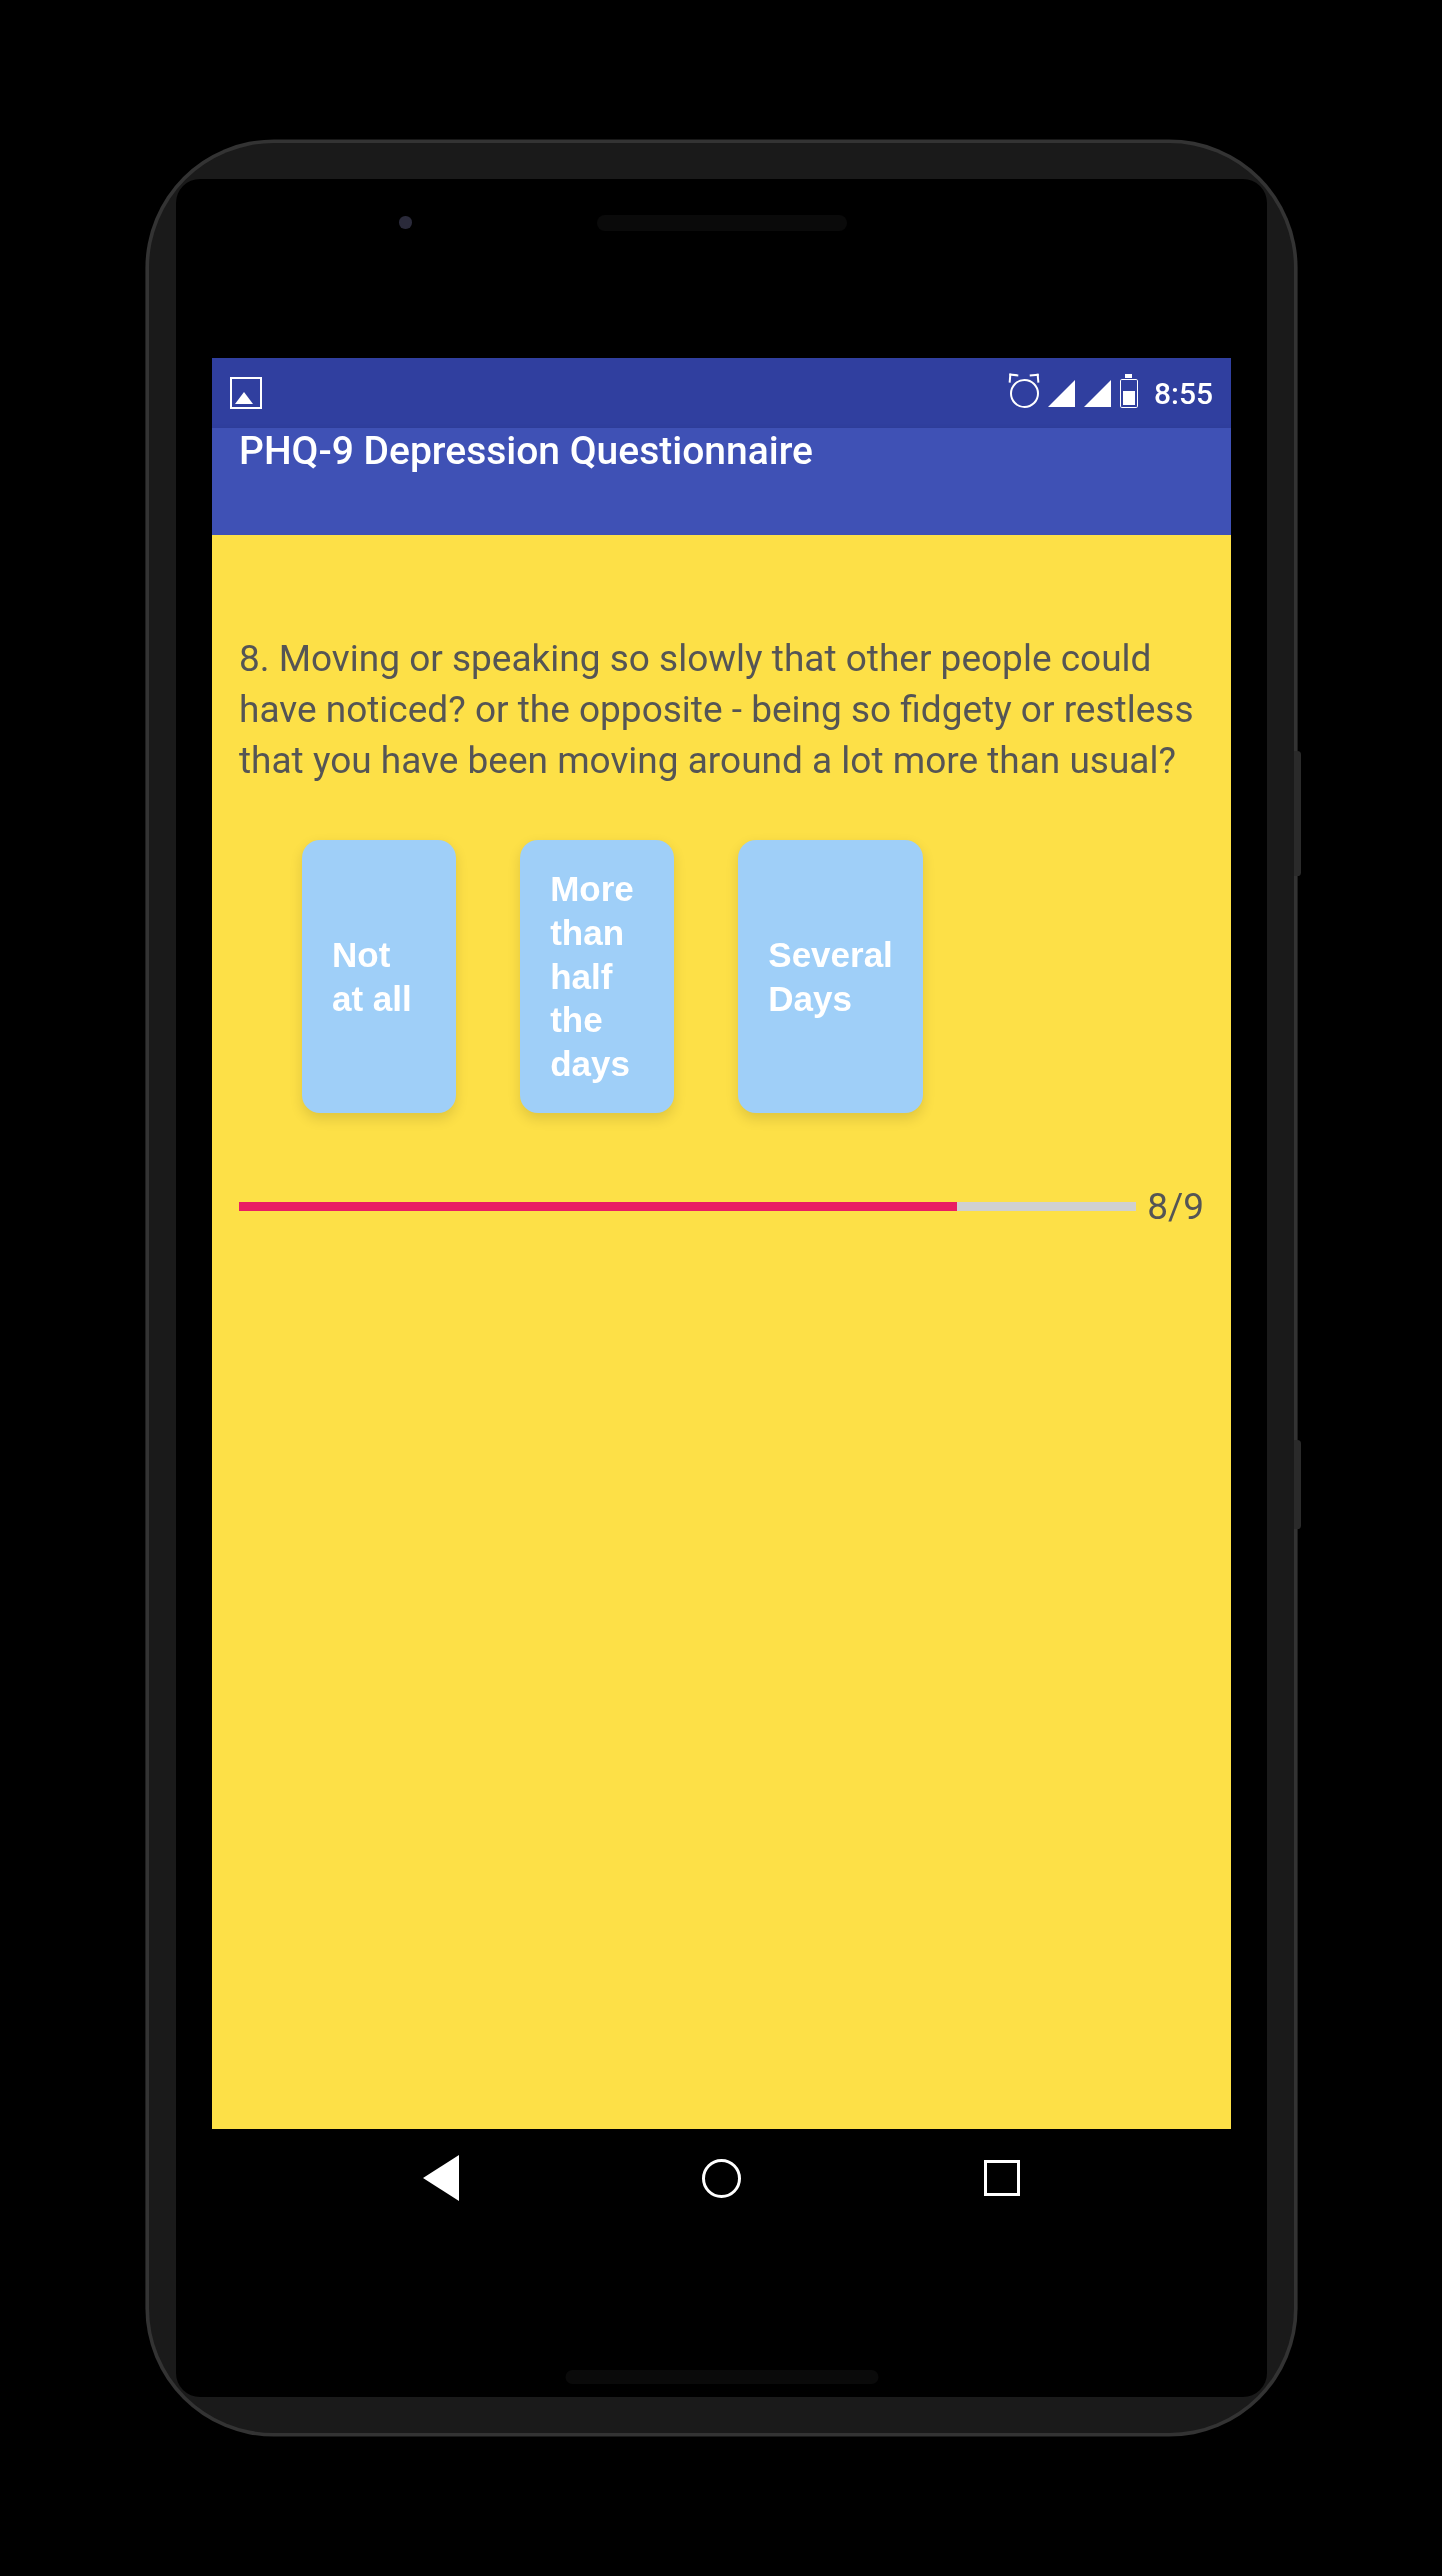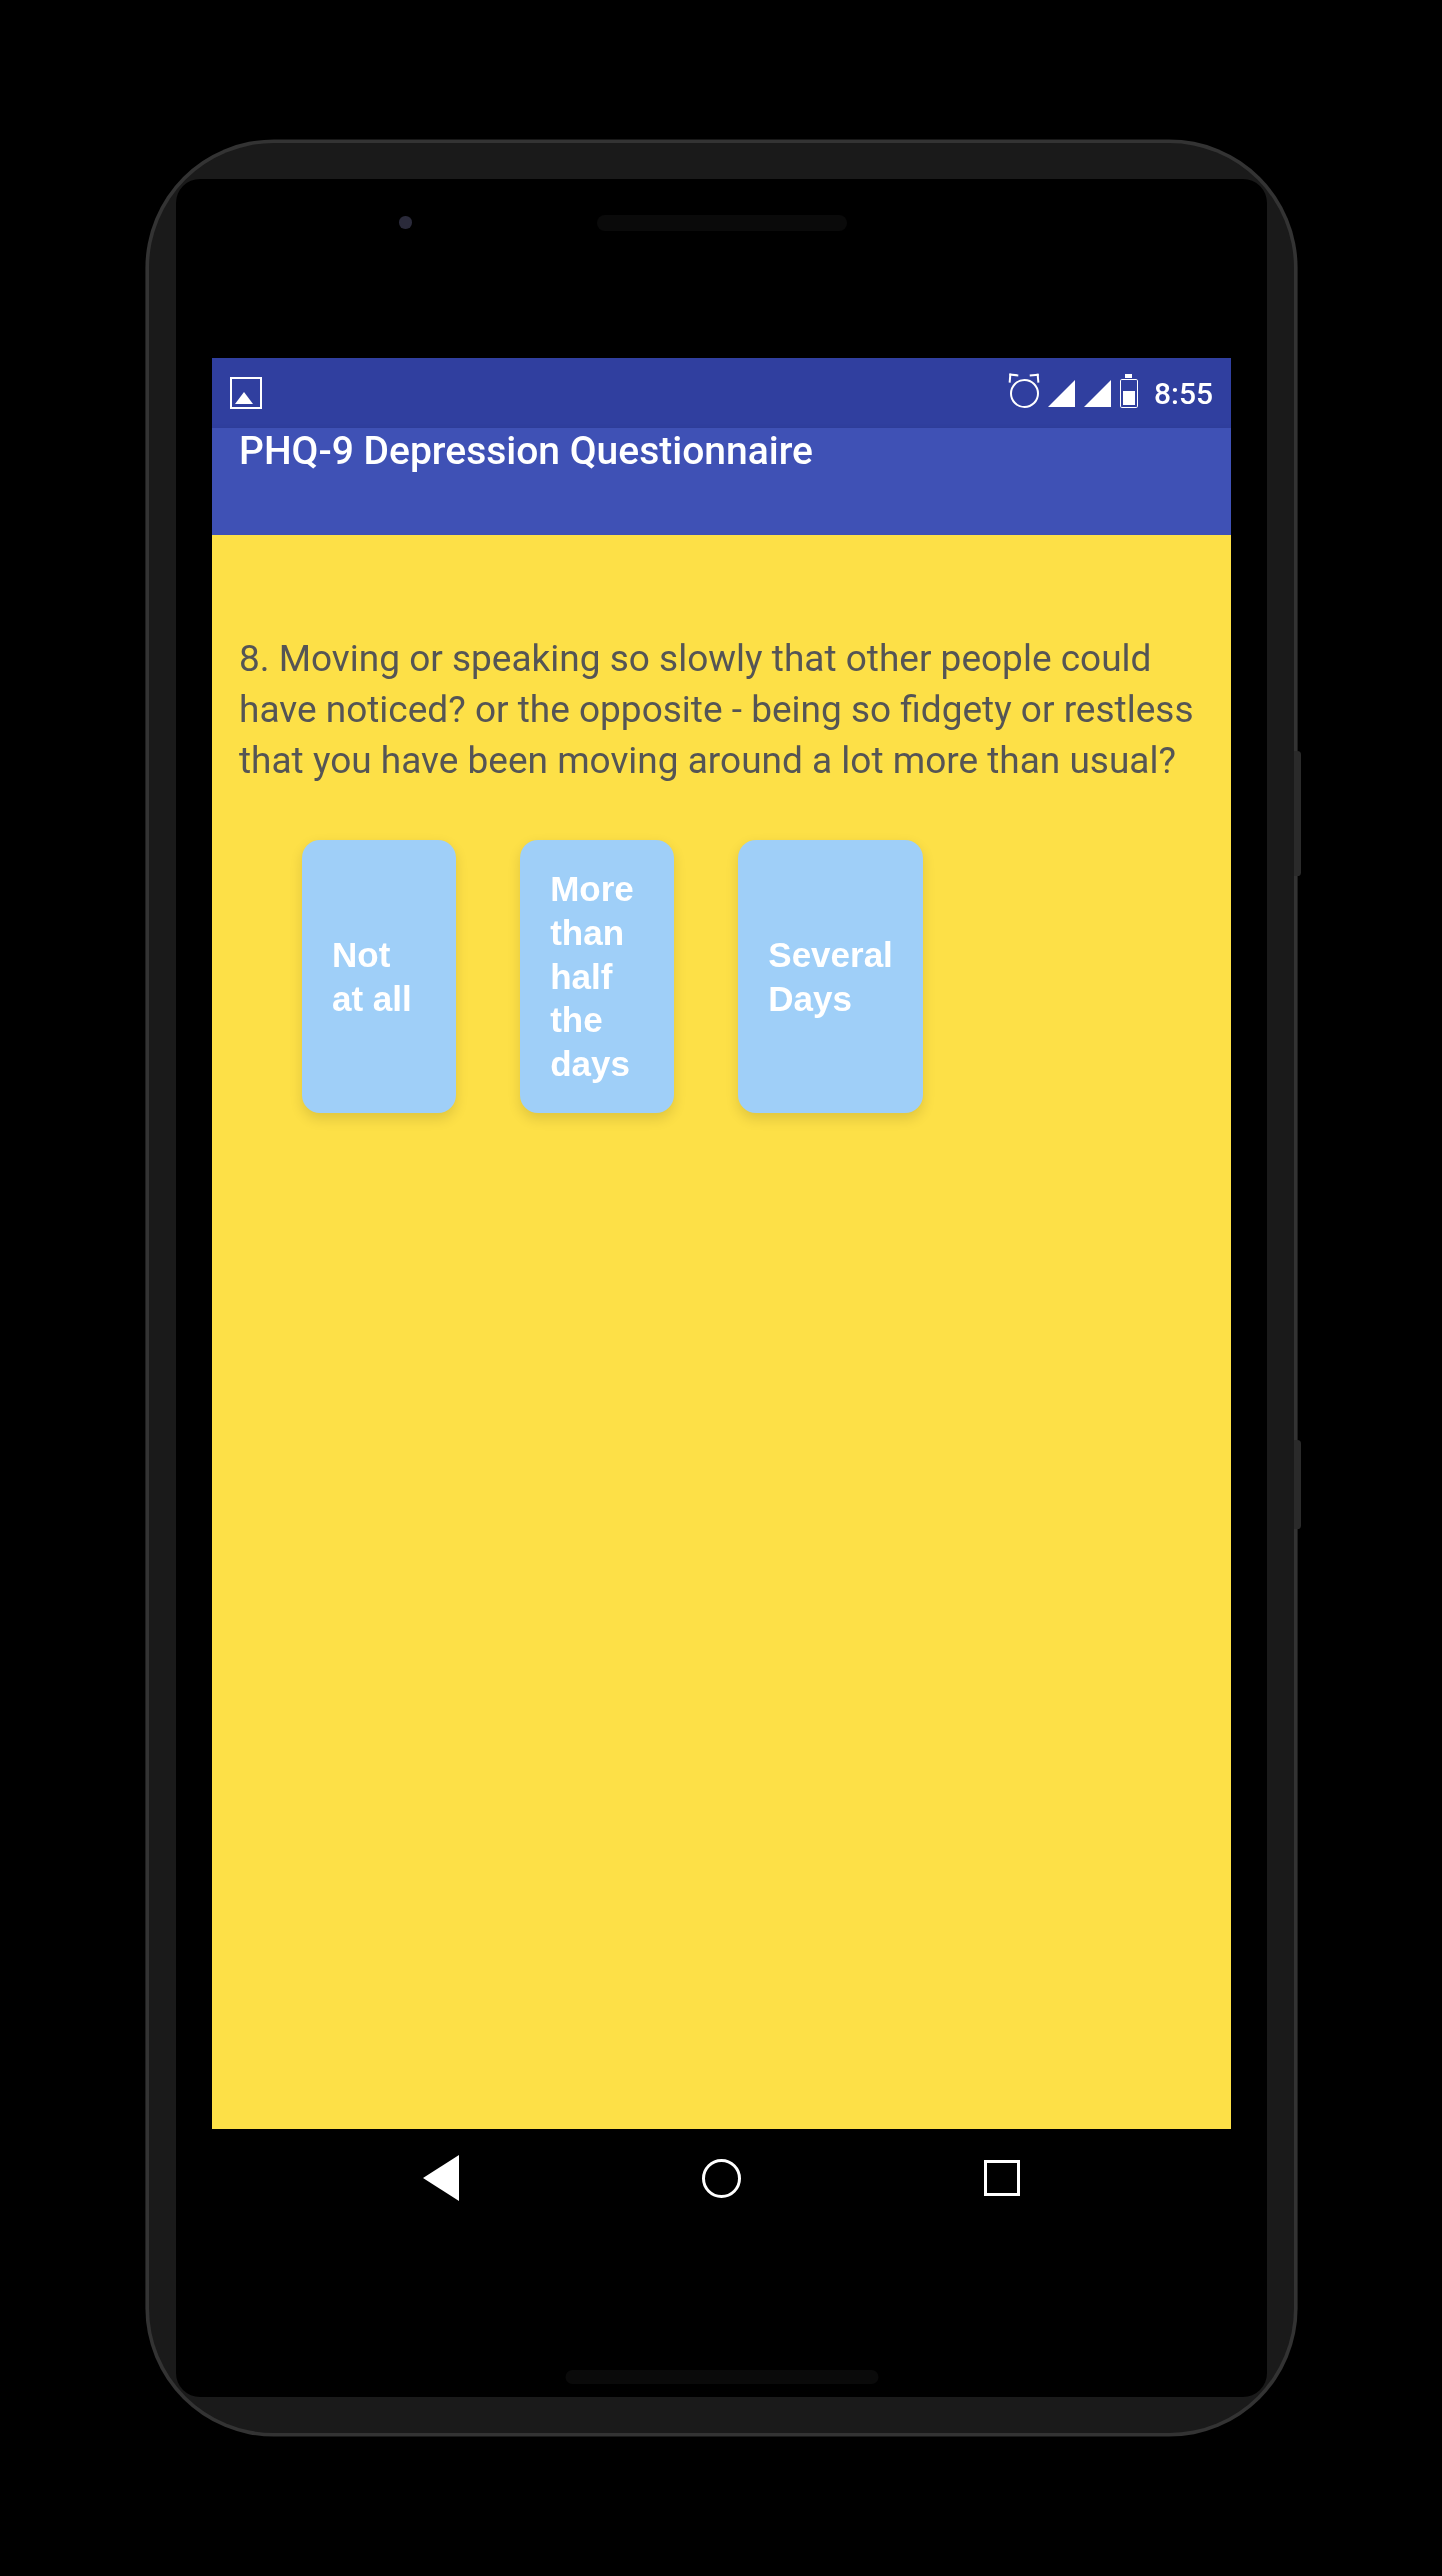--- a/index.html
+++ b/index.html
@@ -222,20 +222,26 @@
 
       <div class="question-area">
         <div class="question-text">8. Moving or speaking so slowly that other people could have noticed? or the opposite - being so fidgety or restless that you have been moving around a lot more than usual?</div>
 
         <div class="answers-grid">
           <button class="answer-btn">Not at all</button>
           <button class="answer-btn">More than half the days</button>
           <button class="answer-btn">Several Days</button>
         </div>
 
+        <div class="progress-row">
+          <div class="progress-track">
+            <div class="progress-fill" style="width:80%"></div>
+          </div>
+          <span class="progress-label">8/9</span>
+        </div>
       </div>
 
       <div class="nav-bar">
         <div class="nav-btn">
             <div class="nav-back"></div>
           </div>
         <div class="nav-btn">
             <div class="nav-home"></div>
           </div>
         <div class="nav-btn">

